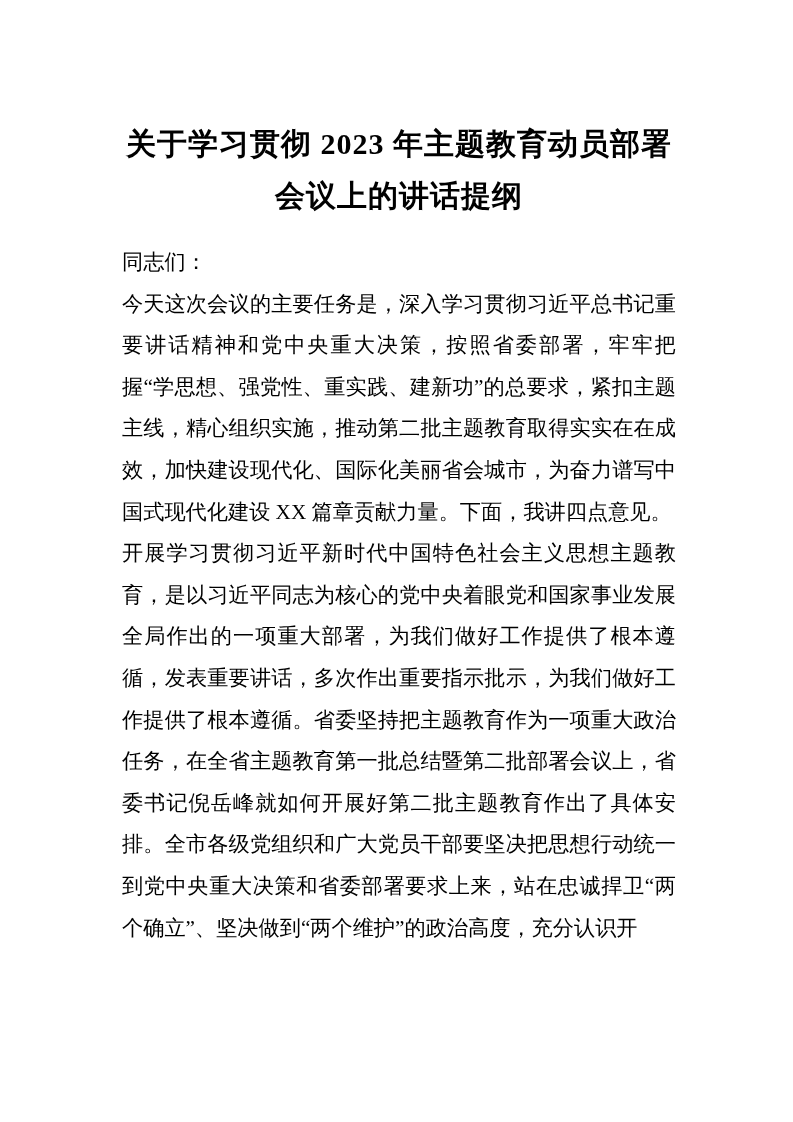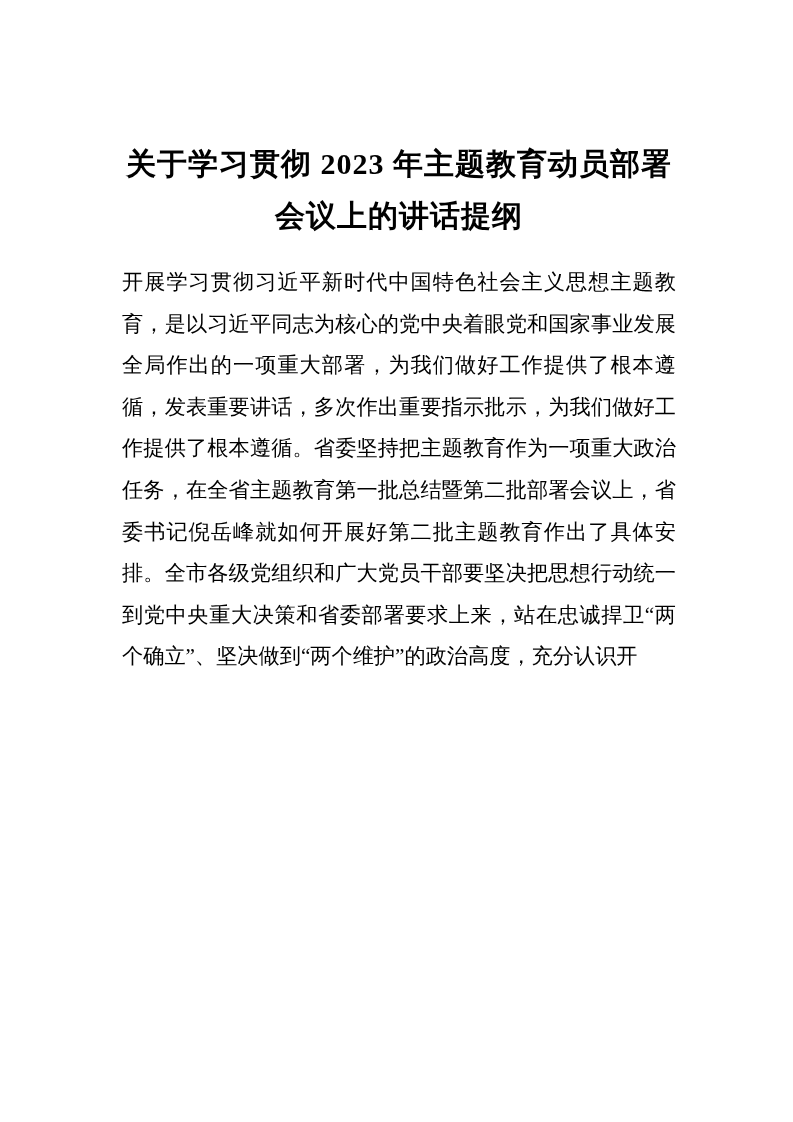--- a/index.html
+++ b/index.html
@@ -9,21 +9,20 @@
   }
   .page {
     position: relative;
     width: 793px;
     height: 1082px;
     background: #ffffff;
     overflow: hidden;
     font-family: "Liberation Serif", "DejaVu Serif", serif;
     color: #000000;
     box-sizing: border-box;
-    margin-top: 20px;
   }
   .doc {
     box-sizing: border-box;
     padding: 118px 117px 0 122px;
   }
   .doc-title {
     font-size: 30px;
     line-height: 52px;
     font-weight: bold;
     text-align: center;
@@ -41,16 +40,18 @@
     overflow-wrap: break-word;
   }
 </style>
 </head>
 <body>
 
 <div class="page">
   <div class="doc">
     <h1 class="doc-title">关于学习贯彻 2023 年主题教育动员部署会议上的讲话提纲</h1>
     <div class="doc-body">
+        <p class="para">同志们：</p>
+        <p class="para">今天这次会议的主要任务是，深入学习贯彻习近平总书记重要讲话精神和党中央重大决策，按照省委部署，牢牢把握“学思想、强党性、重实践、建新功”的总要求，紧扣主题主线，精心组织实施，推动第二批主题教育取得实实在在成效，加快建设现代化、国际化美丽省会城市，为奋力谱写中国式现代化建设 XX 篇章贡献力量。下面，我讲四点意见。</p>
         <p class="para">开展学习贯彻习近平新时代中国特色社会主义思想主题教育，是以习近平同志为核心的党中央着眼党和国家事业发展全局作出的一项重大部署，为我们做好工作提供了根本遵循，发表重要讲话，多次作出重要指示批示，为我们做好工作提供了根本遵循。省委坚持把主题教育作为一项重大政治任务，在全省主题教育第一批总结暨第二批部署会议上，省委书记倪岳峰就如何开展好第二批主题教育作出了具体安排。全市各级党组织和广大党员干部要坚决把思想行动统一到党中央重大决策和省委部署要求上来，站在忠诚捍卫“两个确立”、坚决做到“两个维护”的政治高度，充分认识开</p>
       </div>
   </div>
 </div>
 
 </body></html>

